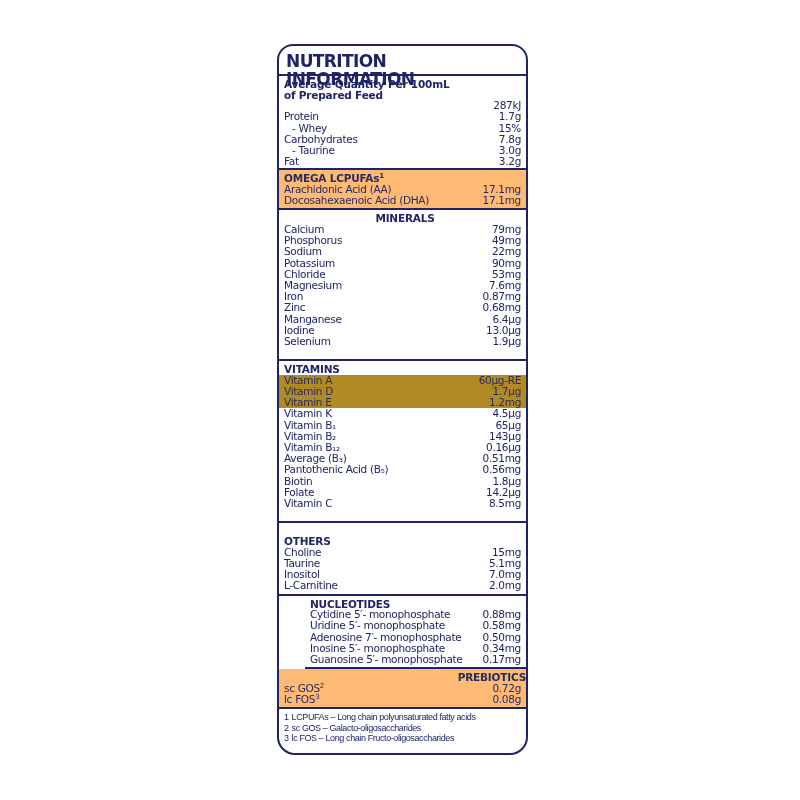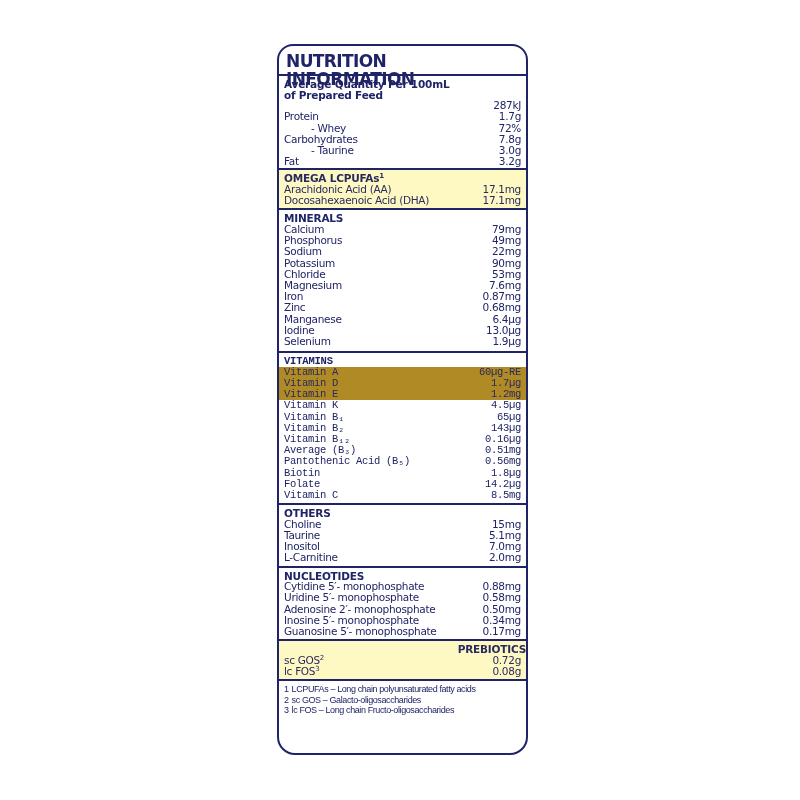--- a/index.html
+++ b/index.html
@@ -4,25 +4,25 @@
 <style>
   html, body { margin:0; padding:0; background:#ffffff; }
   body { width:800px; height:800px; position:relative; overflow:hidden;
          font-family:"DejaVu Sans", "Liberation Sans", sans-serif; color:#1f2466; }
   .card { position:absolute; left:277px; top:44px; width:251px; height:711px;
           border:2px solid #1f2466; border-radius:16px 16px 18px 18px; overflow:hidden;
           background:#fff; box-sizing:border-box; }
   .title { font-weight:bold; font-size:17px; letter-spacing:-0.6px; padding:6px 6px 4px 7px;
            border-bottom:2px solid #1f2466; height:30px; box-sizing:border-box; line-height:18px; }
   .section { border-bottom:2px solid #1f2466; box-sizing:border-box; }
-  .section.gold { background:#fef9c3; color:#2a2a5e; }
+  .section.gold { background:#fdba74; color:#2a2a5e; }
   .head { font-weight:bold; font-size:10.5px; line-height:10.6px; letter-spacing:-0.2px; padding-left:5px; }
   .row { display:flex; justify-content:space-between; font-size:10.5px; line-height:11.2px;
          padding:0 5px 0 5px; letter-spacing:-0.3px; white-space:nowrap; }
-  .row .lbl.indent { padding-left:8px;margin-left:19px; }
+  .row .lbl.indent { padding-left:8px; }
   .gold-band { background:#b08a24; color:#2a2a5e; }
   .foot { font-size:9px; line-height:10.4px; padding:3px 5px 6px 5px; letter-spacing:-0.4px;
           font-family:"Liberation Sans Narrow","Liberation Sans", sans-serif; }
   .foot .fn { display:flex; gap:3px; }
   sup { font-size:7px; line-height:0; }
 </style>
 </head>
 <body>
 
 <div class="card">
@@ -35,21 +35,21 @@
         <div class="row">
           <span class="lbl"><span></span></span>
           <span class="val">287kJ</span>
         </div>
         <div class="row">
           <span class="lbl"><span>Protein</span></span>
           <span class="val">1.7g</span>
         </div>
         <div class="row">
           <span class="lbl indent"><span>- Whey</span></span>
-          <span class="val">72%</span>
+          <span class="val">15%</span>
         </div>
         <div class="row">
           <span class="lbl"><span>Carbohydrates</span></span>
           <span class="val">7.8g</span>
         </div>
         <div class="row">
           <span class="lbl indent"><span>- Taurine</span></span>
           <span class="val">3.0g</span>
         </div>
         <div class="row">
@@ -66,21 +66,21 @@
           <span class="lbl"><span>Arachidonic Acid (AA)</span></span>
           <span class="val">17.1mg</span>
         </div>
         <div class="row">
           <span class="lbl"><span>Docosahexaenoic Acid (DHA)</span></span>
           <span class="val">17.1mg</span>
         </div>
       </div>
   </div>
 
-  <div class="section" style="padding:3px 0 4px 0;">
+  <div class="section" style="padding:3px 0 12px 0;text-align:center;">
     <div class="head">MINERALS</div>
     <div>
         <div class="row">
           <span class="lbl"><span>Calcium</span></span>
           <span class="val">79mg</span>
         </div>
         <div class="row">
           <span class="lbl"><span>Phosphorus</span></span>
           <span class="val">49mg</span>
         </div>
@@ -116,21 +116,21 @@
           <span class="lbl"><span>Iodine</span></span>
           <span class="val">13.0µg</span>
         </div>
         <div class="row">
           <span class="lbl"><span>Selenium</span></span>
           <span class="val">1.9µg</span>
         </div>
       </div>
   </div>
 
-  <div class="section" style="padding:3px 0 2px 0;font-family:Liberation Mono, monospace;">
+  <div class="section" style="padding:3px 0 12px 0;">
     <div class="head">VITAMINS</div>
     <div>
         <div class="row gold-band">
           <span class="lbl"><span>Vitamin A</span></span>
           <span class="val">60µg-RE</span>
         </div>
         <div class="row gold-band">
           <span class="lbl"><span>Vitamin D</span></span>
           <span class="val">1.7µg</span>
         </div>
@@ -170,21 +170,21 @@
           <span class="lbl"><span>Folate</span></span>
           <span class="val">14.2µg</span>
         </div>
         <div class="row">
           <span class="lbl"><span>Vitamin C</span></span>
           <span class="val">8.5mg</span>
         </div>
       </div>
   </div>
 
-  <div class="section" style="padding:3px 0 2px 0;">
+  <div class="section" style="padding:13px 0 2px 0;">
     <div class="head">OTHERS</div>
     <div>
         <div class="row">
           <span class="lbl"><span>Choline</span></span>
           <span class="val">15mg</span>
         </div>
         <div class="row">
           <span class="lbl"><span>Taurine</span></span>
           <span class="val">5.1mg</span>
         </div>
@@ -192,33 +192,33 @@
           <span class="lbl"><span>Inositol</span></span>
           <span class="val">7.0mg</span>
         </div>
         <div class="row">
           <span class="lbl"><span>L-Carnitine</span></span>
           <span class="val">2.0mg</span>
         </div>
       </div>
   </div>
 
-  <div class="section" style="padding:3px 0 2px 0;">
+  <div class="section" style="padding:3px 0 2px 0;margin-left:26px;">
     <div class="head">NUCLEOTIDES</div>
     <div>
         <div class="row">
           <span class="lbl"><span>Cytidine 5′- monophosphate</span></span>
           <span class="val">0.88mg</span>
         </div>
         <div class="row">
           <span class="lbl"><span>Uridine 5′- monophosphate</span></span>
           <span class="val">0.58mg</span>
         </div>
         <div class="row">
-          <span class="lbl"><span>Adenosine 2′- monophosphate</span></span>
+          <span class="lbl"><span>Adenosine 7′- monophosphate</span></span>
           <span class="val">0.50mg</span>
         </div>
         <div class="row">
           <span class="lbl"><span>Inosine 5′- monophosphate</span></span>
           <span class="val">0.34mg</span>
         </div>
         <div class="row">
           <span class="lbl"><span>Guanosine 5′- monophosphate</span></span>
           <span class="val">0.17mg</span>
         </div>

